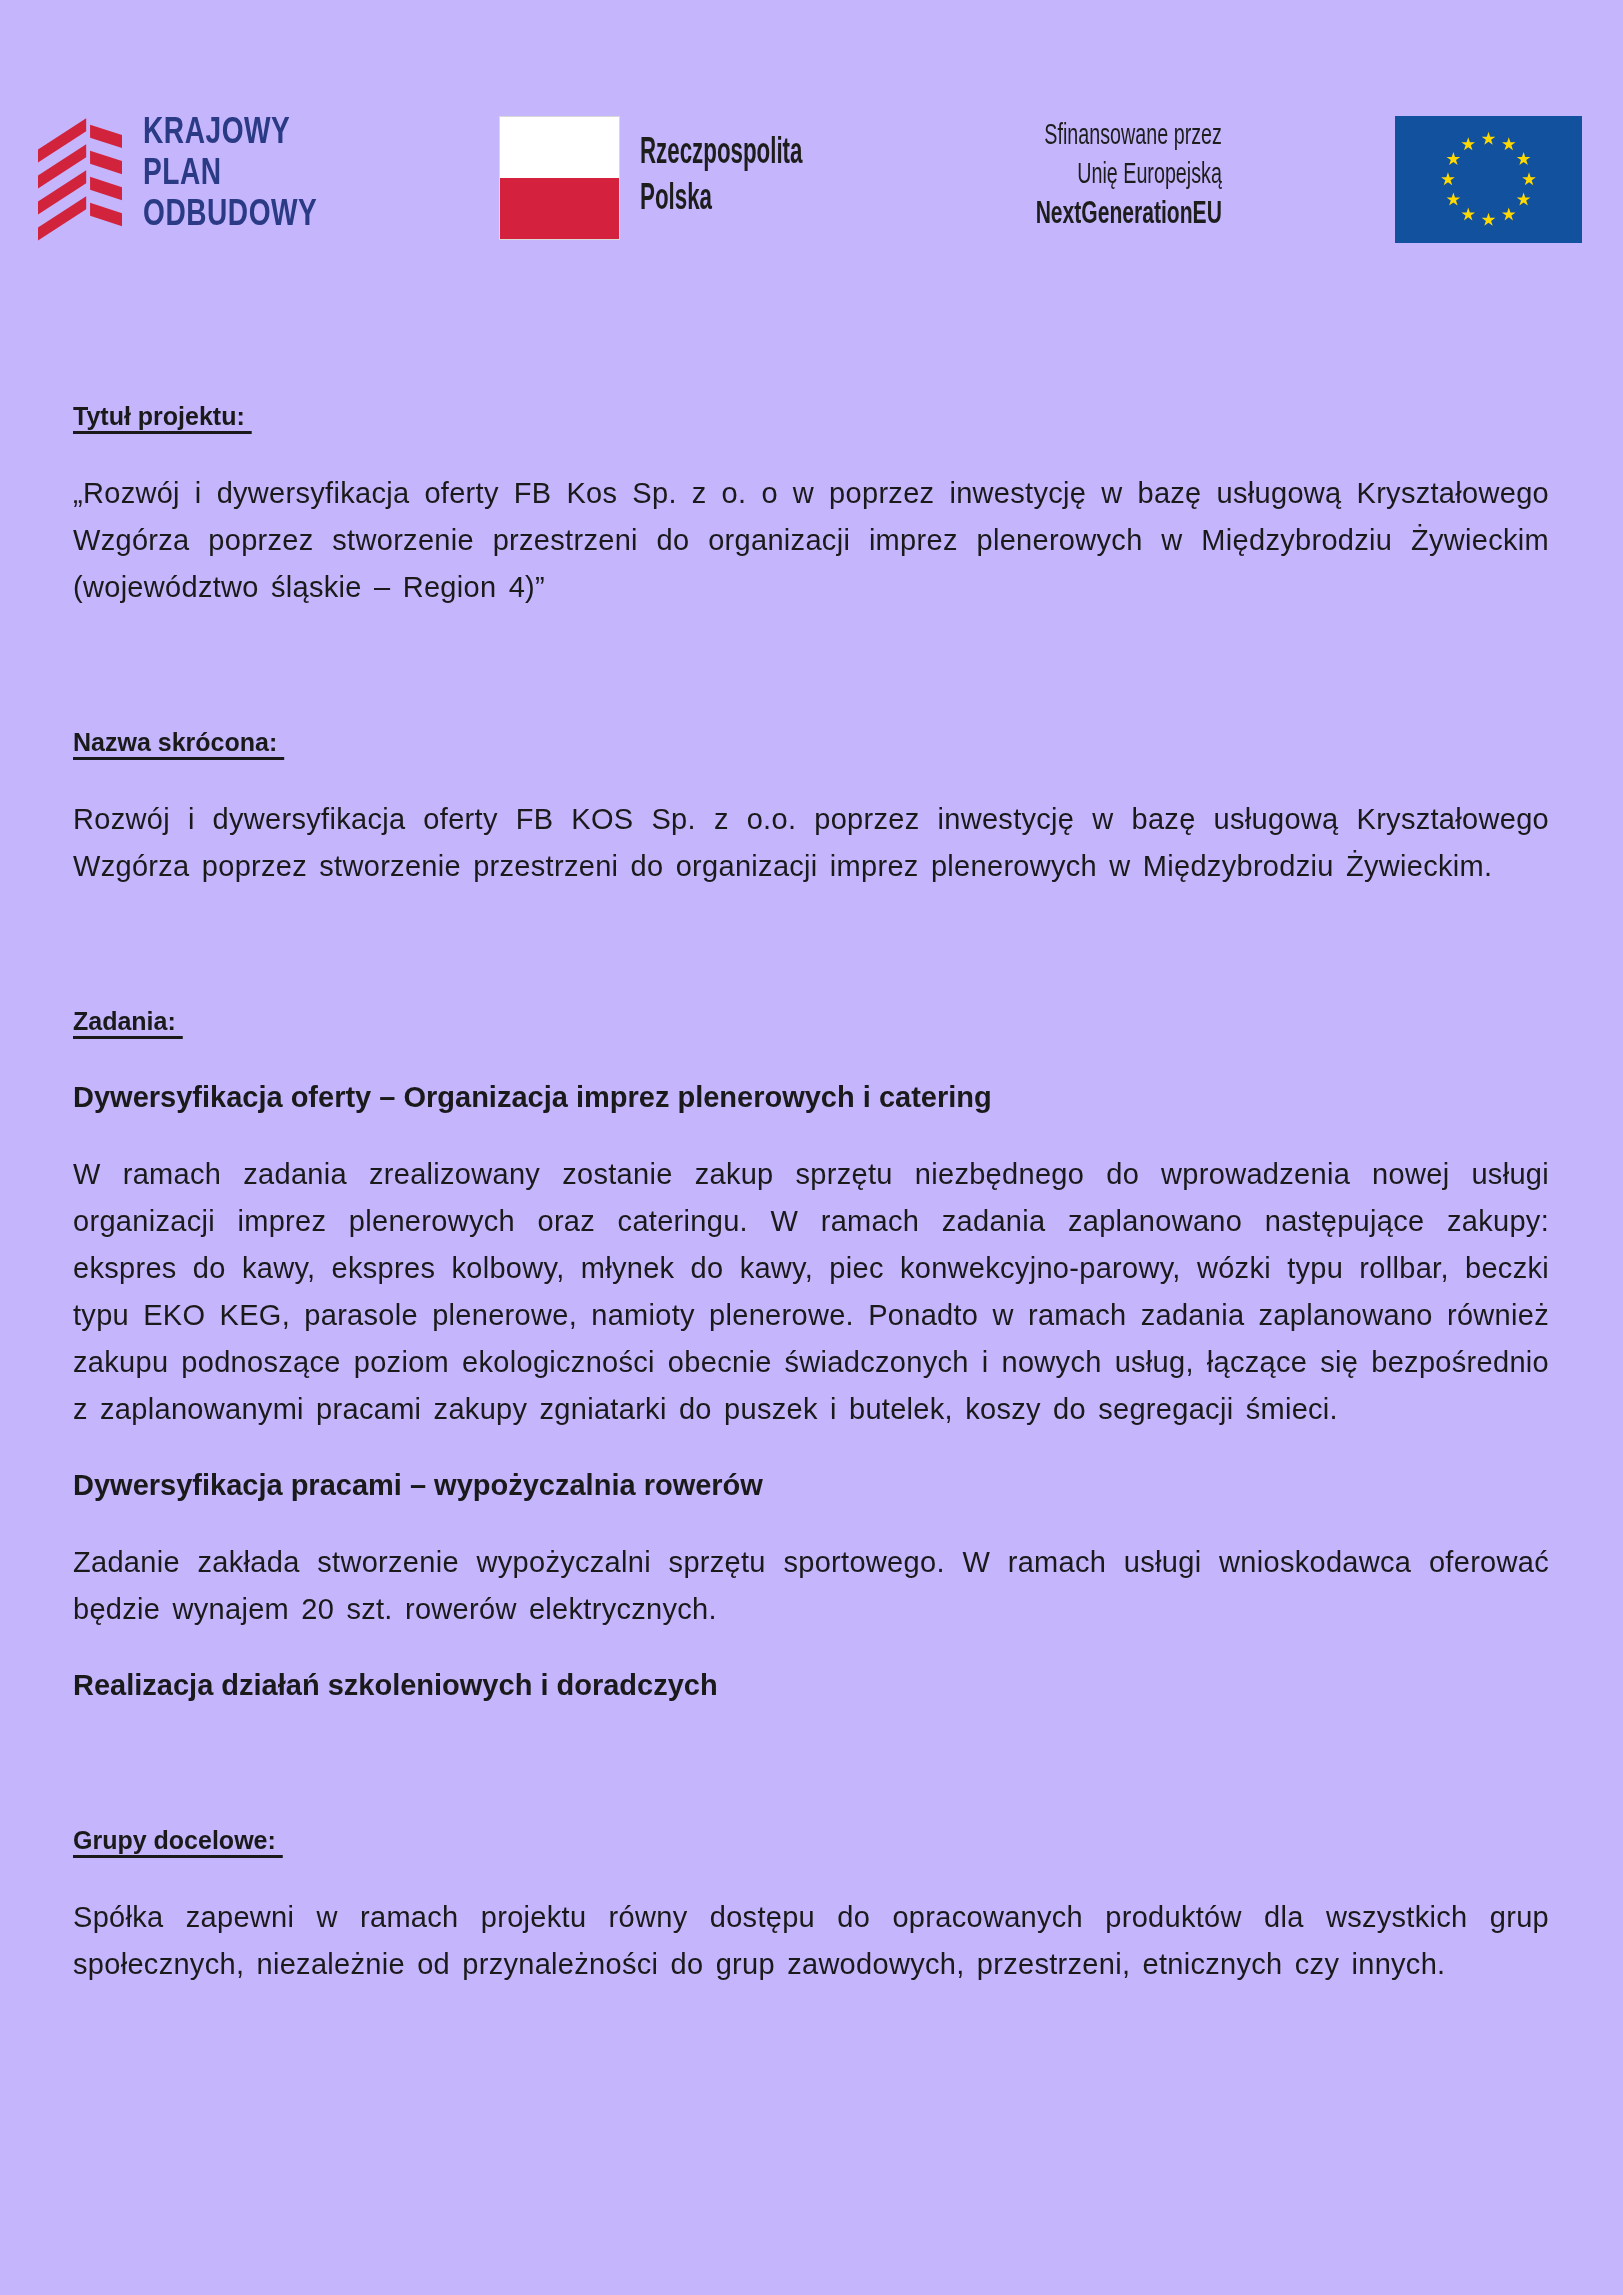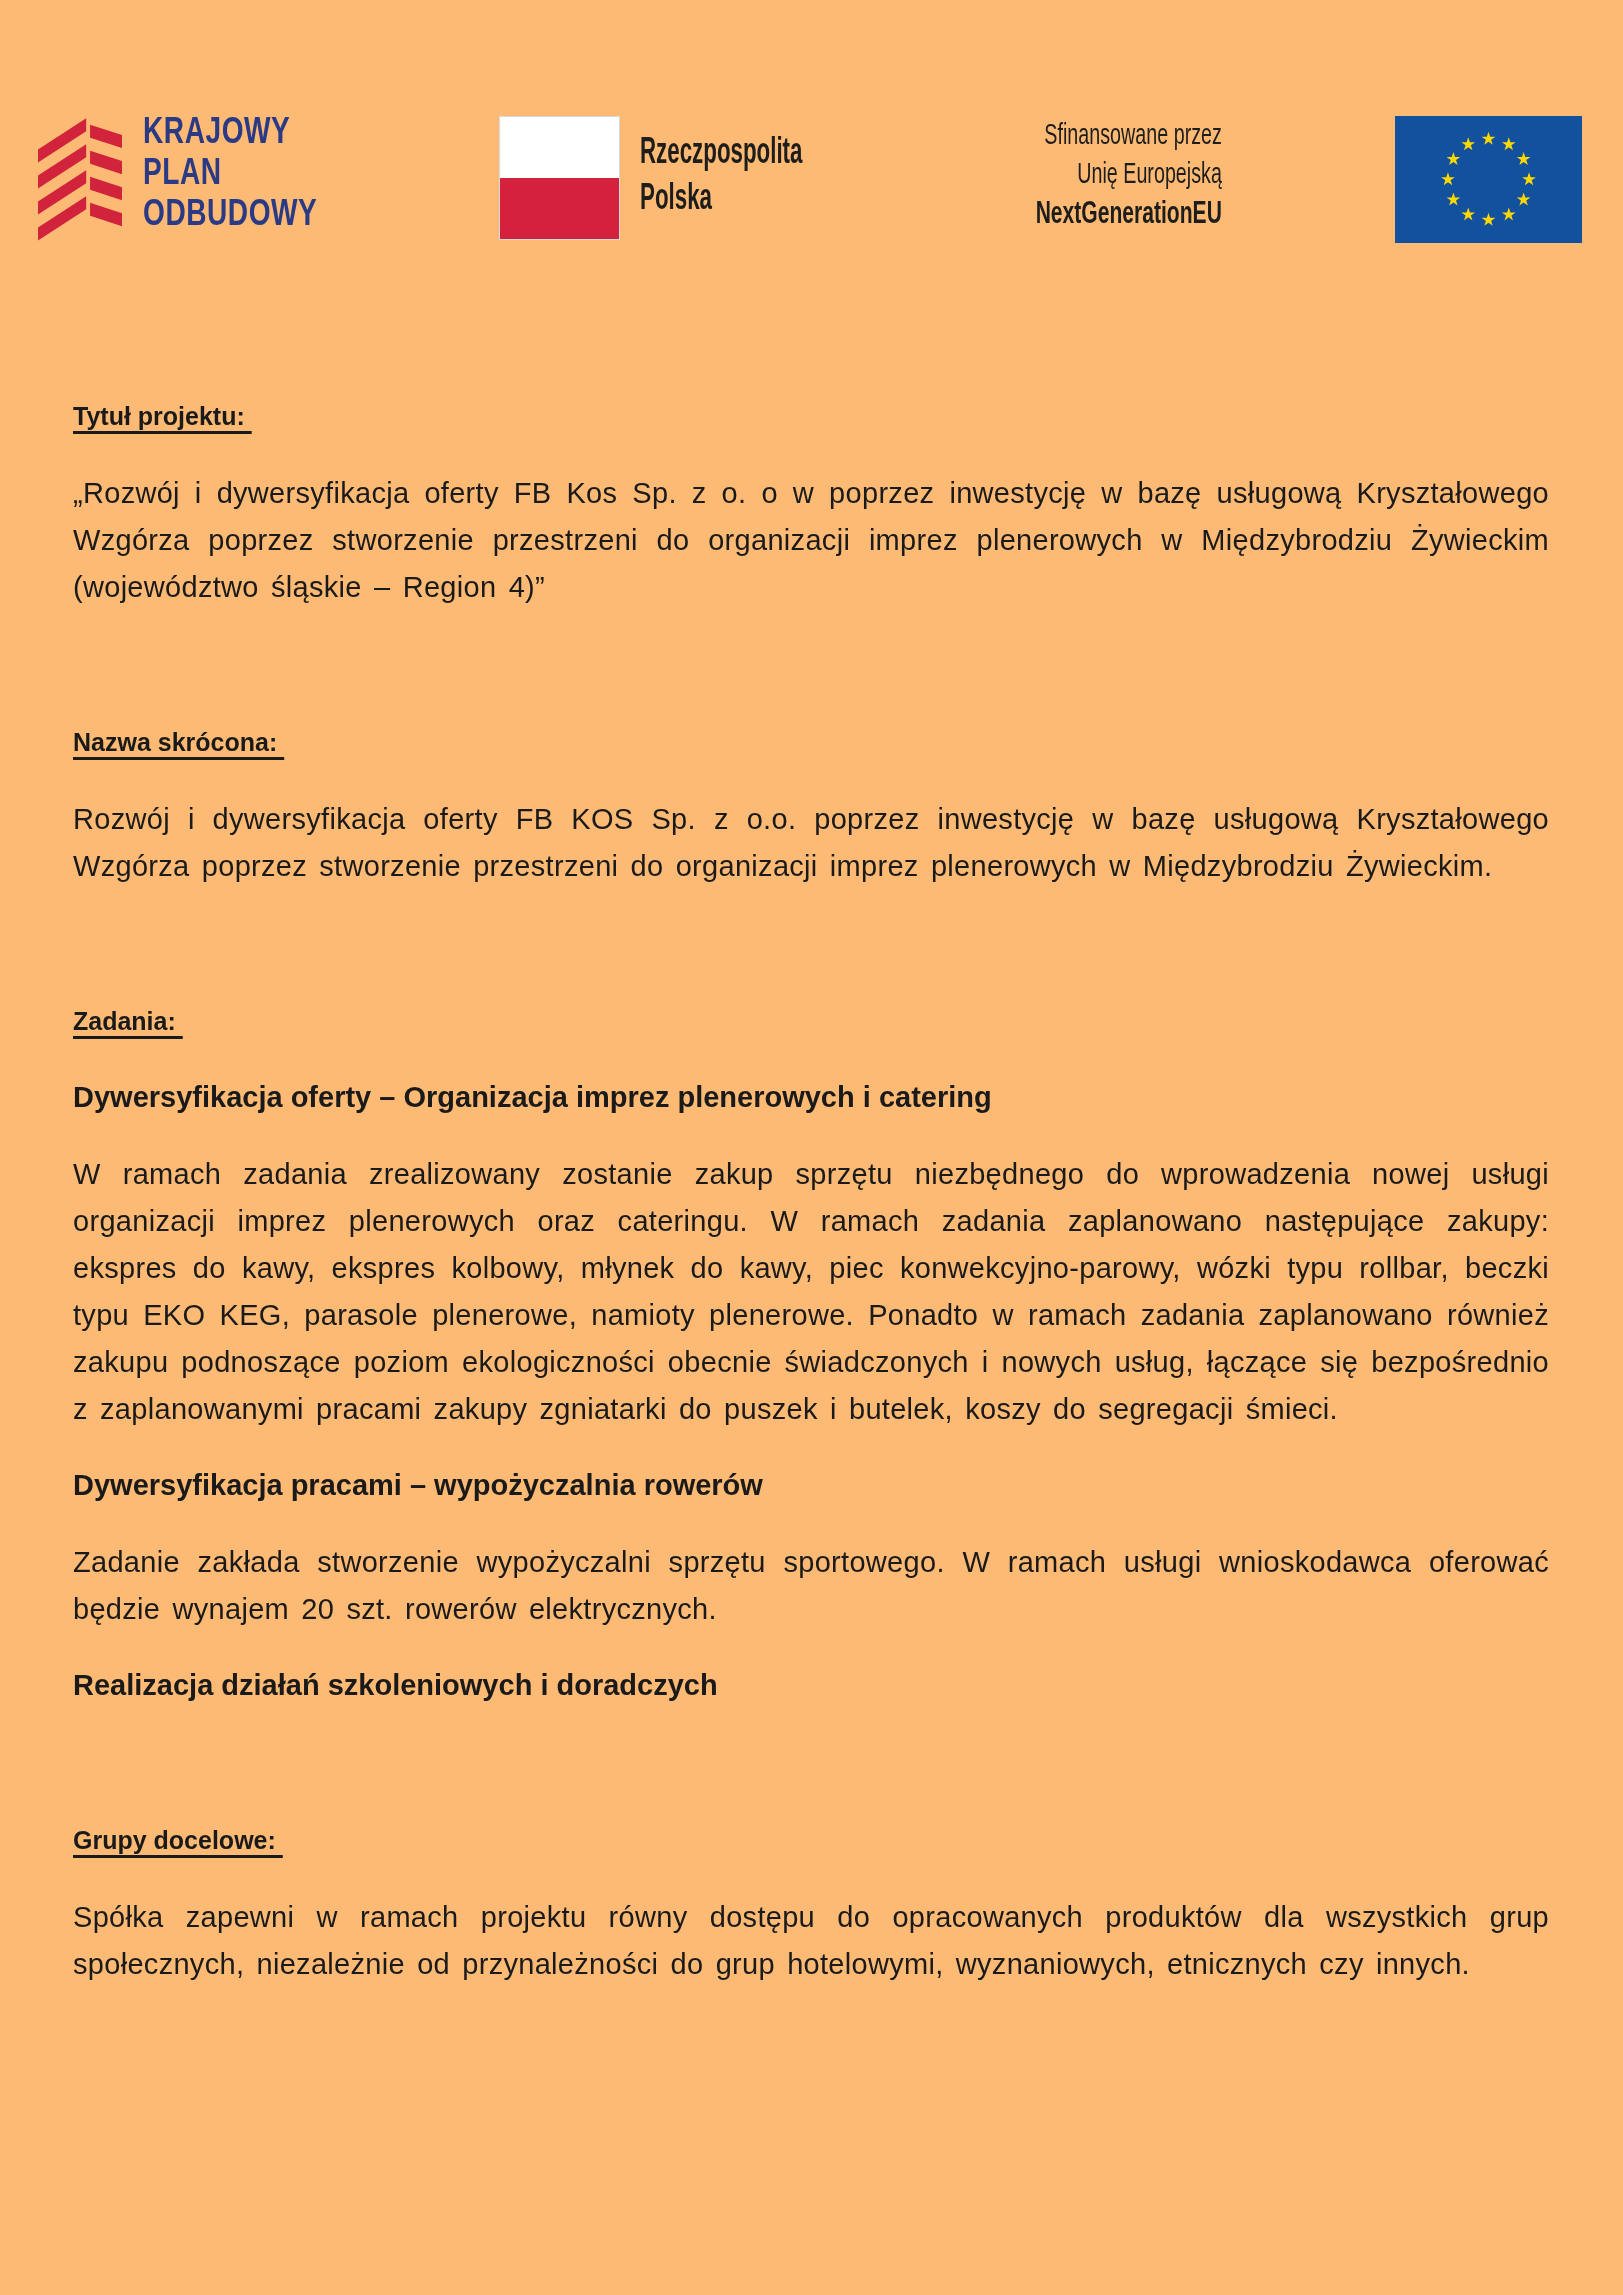--- a/index.html
+++ b/index.html
@@ -3,21 +3,21 @@
 <meta charset="utf-8">
 <style>
   :root{
     --kpo-red:#d2233c; --kpo-blue:#2b3a85;
     --pl-red:#d4213d; --eu-blue:#11519e; --eu-star:#ffd800;
     --ink:#1a1a1a;
   }
   *{box-sizing:border-box;}
   html,body{margin:0;padding:0;background:#fff;}
   .page{
-    position:relative; width:1624px; height:2295px; background:#fdba74;
+    position:relative; width:1624px; height:2295px; background:#c4b5fd;
     font-family:"Liberation Sans", sans-serif; color:var(--ink); overflow:hidden;
   }
   
   .header{position:relative; height:256px;}
   .kpo-icon{position:absolute; left:38px; top:118px; width:84px; height:124px;}
   .kpo-icon polygon{fill:var(--kpo-red);}
   .kpo-text{
     position:absolute; left:143px; top:110px;
     font-size:36px; font-weight:700; line-height:41px; color:var(--kpo-blue);
     letter-spacing:0.7px; transform:scaleX(.78); transform-origin:left top; white-space:nowrap;
@@ -119,17 +119,17 @@
 
     <h3 class="h-sub">Dywersyfikacja oferty – Organizacja imprez plenerowych i catering</h3>
     <p class="para">W ramach zadania zrealizowany zostanie zakup sprzętu niezbędnego do wprowadzenia nowej usługi organizacji imprez plenerowych oraz cateringu. W ramach zadania zaplanowano następujące zakupy: ekspres do kawy, ekspres kolbowy, młynek do kawy, piec konwekcyjno-parowy, wózki typu rollbar, beczki typu EKO KEG, parasole plenerowe, namioty plenerowe. Ponadto w ramach zadania zaplanowano również zakupu podnoszące poziom ekologiczności obecnie świadczonych i nowych usług, łączące się bezpośrednio z zaplanowanymi pracami zakupy zgniatarki do puszek i butelek, koszy do segregacji śmieci.</p>
 
     <h3 class="h-sub">Dywersyfikacja pracami – wypożyczalnia rowerów</h3>
     <p class="para">Zadanie zakłada stworzenie wypożyczalni sprzętu sportowego. W ramach usługi wnioskodawca oferować będzie wynajem 20 szt. rowerów elektrycznych.</p>
 
     <h3 class="h-sub">Realizacja działań szkoleniowych i doradczych</h3>
 
     <h2 class="h-sec">Grupy docelowe:&nbsp;</h2>
-    <p class="para">Spółka zapewni w ramach projektu równy dostępu do opracowanych produktów dla wszystkich grup społecznych, niezależnie od przynależności do grup hotelowymi, wyznaniowych, etnicznych czy innych.</p>
+    <p class="para">Spółka zapewni w ramach projektu równy dostępu do opracowanych produktów dla wszystkich grup społecznych, niezależnie od przynależności do grup zawodowych, przestrzeni, etnicznych czy innych.</p>
 
   </main>
 </div>
 
 
 </body></html>

